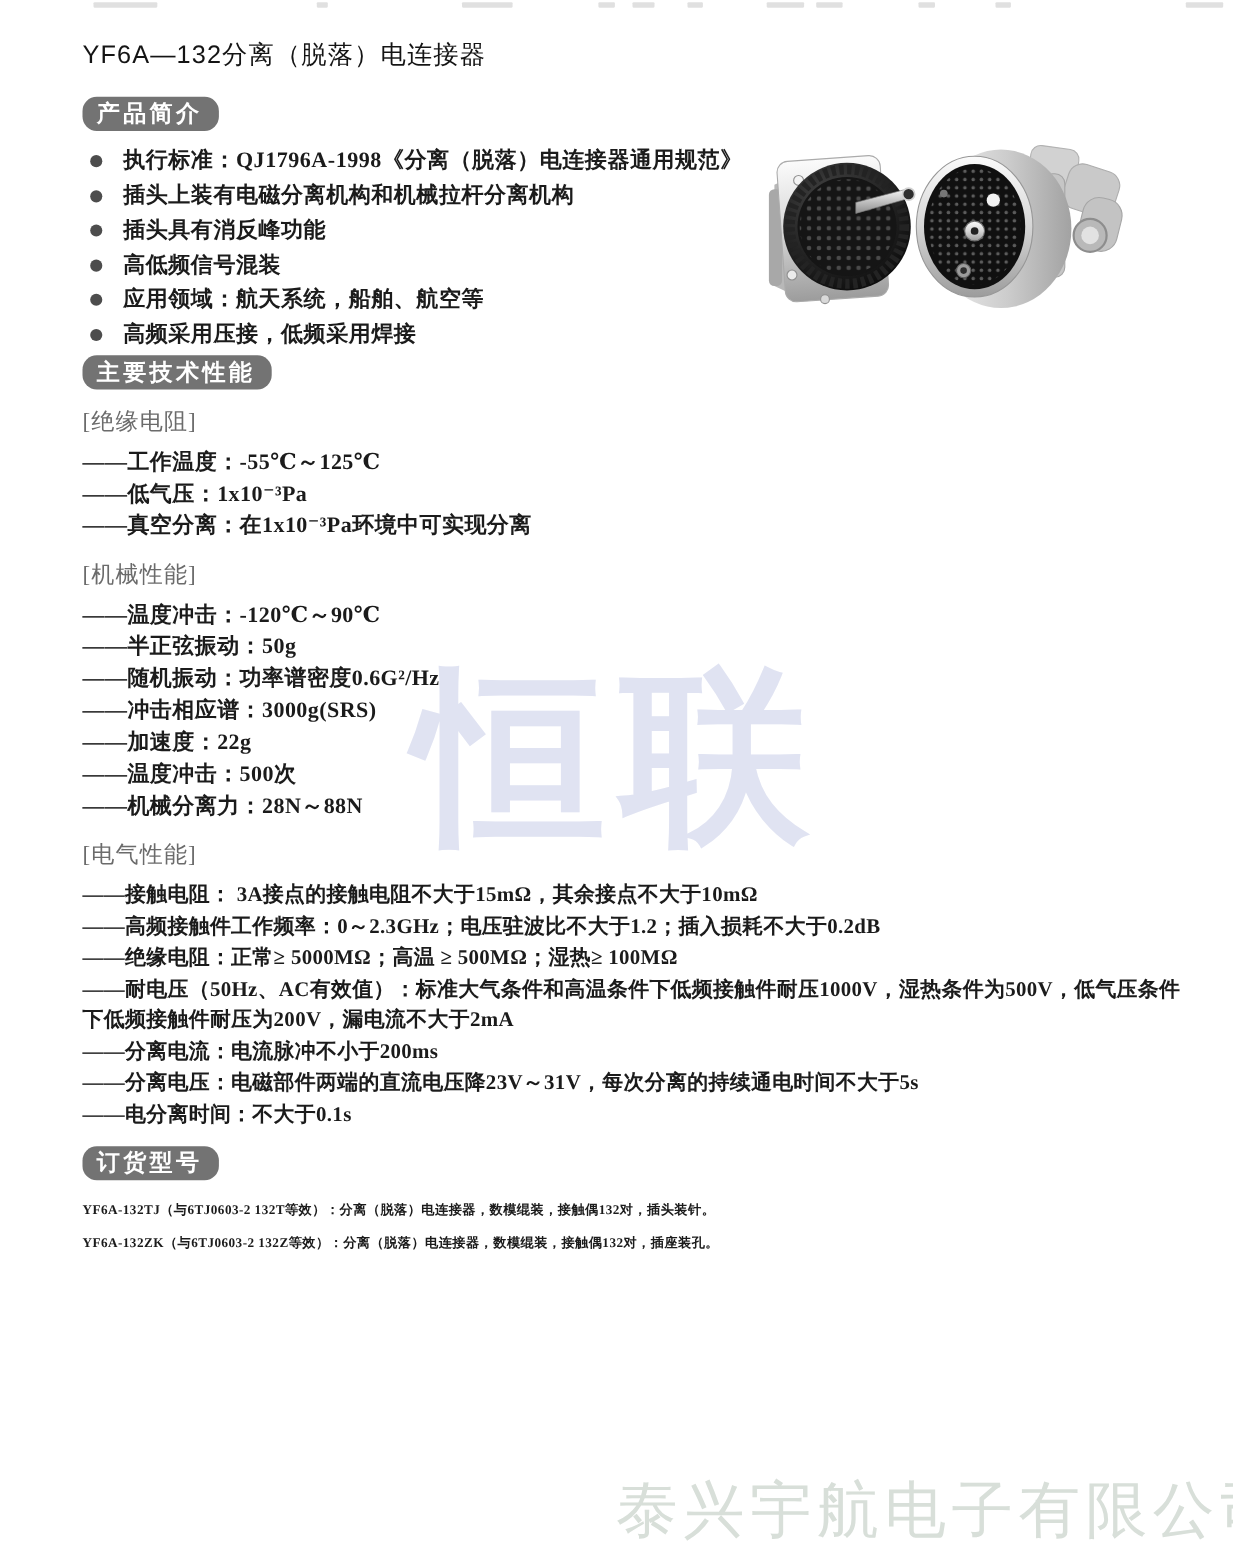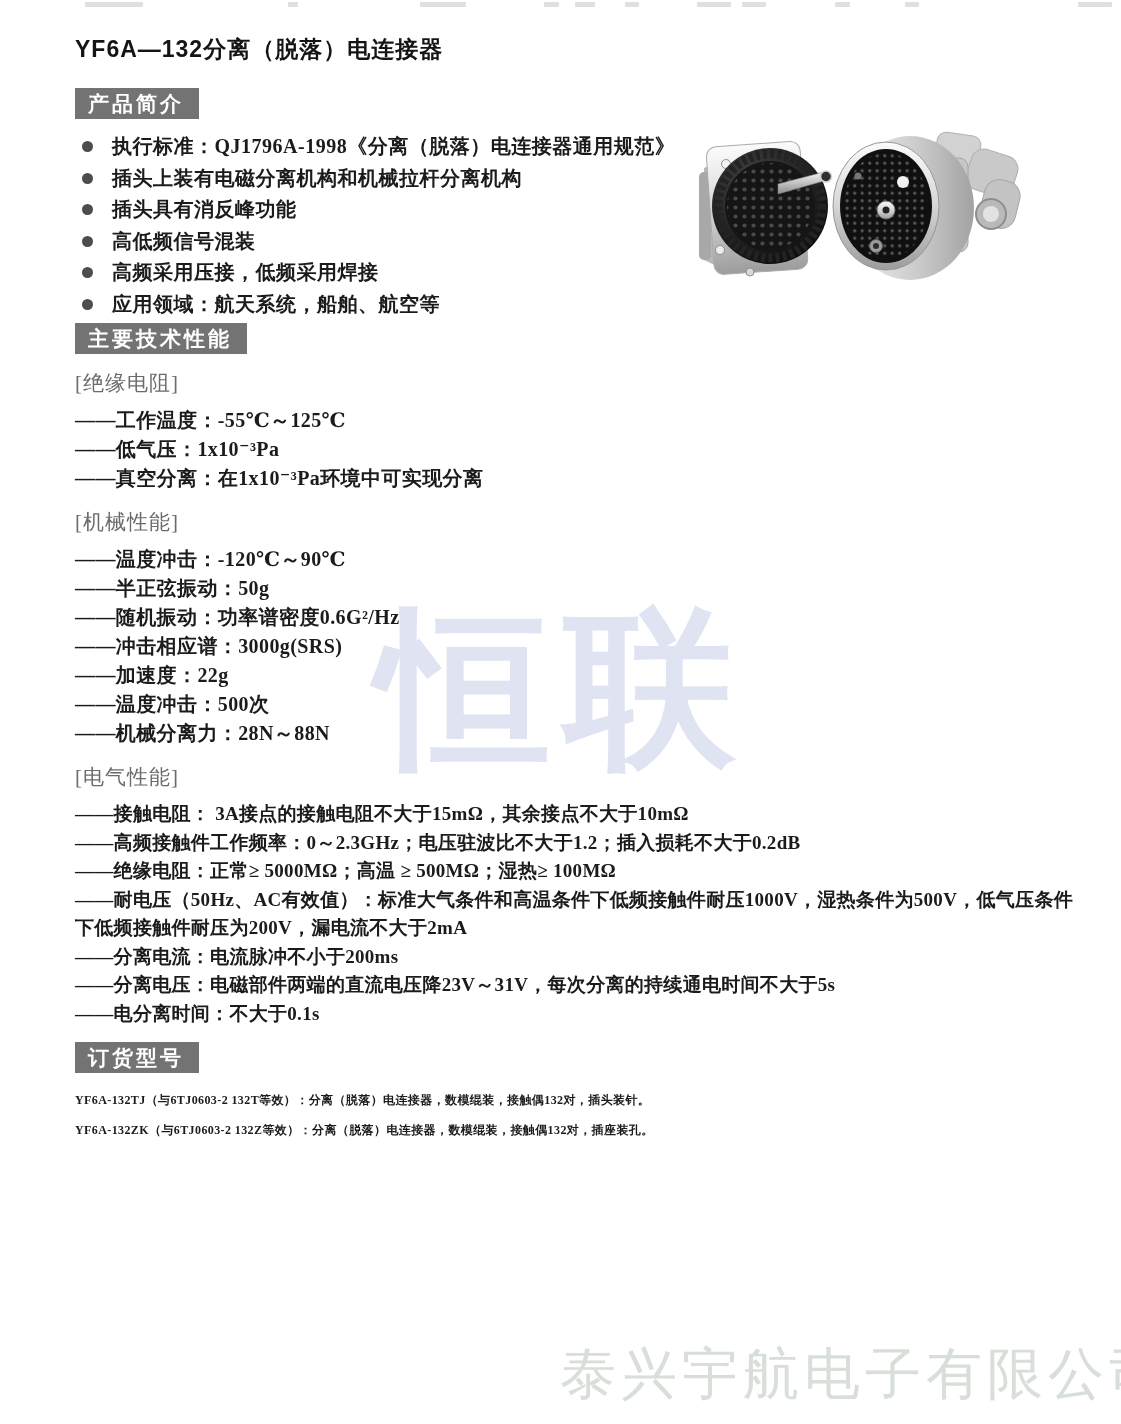--- a/index.html
+++ b/index.html
@@ -27,30 +27,30 @@
     font-family:"Liberation Serif","DejaVu Serif",serif;
     font-size:56px; line-height:1; letter-spacing:5px;
     color:#d8dfd9; white-space:nowrap;
   }
 
   
   .page { position:relative; z-index:1; padding:34px 42px 0 75px; }
 
   h1.title {
     font-family:"Liberation Sans","DejaVu Sans",sans-serif;
-    font-weight:bold; font-size:23px; letter-spacing:1px;
+    font-weight:normal; font-size:23px; letter-spacing:1px;
     color:#141414; margin-bottom:23px;
   }
 
   .sec-header {
     display:inline-block;
     background:#737373; color:#ffffff;
     font-family:"Liberation Sans","DejaVu Sans",sans-serif;
     font-weight:bold; font-size:21px; line-height:23px;
-    letter-spacing:3px; padding:4px 15px 4px 13px;
+    letter-spacing:3px; padding:4px 15px 4px 13px;border-radius:13px;
   }
 
   
   ul.bullets { list-style:none; margin:12px 0 0 6px;text-align:right; }
   ul.bullets li {
     display:flex; align-items:flex-start;
     font-weight:bold; font-size:20px; line-height:31.5px;
     letter-spacing:.5px;
   }
   ul.bullets .dot {
@@ -188,25 +188,25 @@
     <li>
         <span class="dot"></span>
         <span>插头具有消反峰功能</span>
       </li>
     <li>
         <span class="dot"></span>
         <span>高低频信号混装</span>
       </li>
     <li>
         <span class="dot"></span>
+        <span>应用领域：航天系统，船舶、航空等</span>
+      </li>
+    <li>
+        <span class="dot"></span>
         <span>高频采用压接，低频采用焊接</span>
-      </li>
-    <li>
-        <span class="dot"></span>
-        <span>应用领域：航天系统，船舶、航空等</span>
       </li>
   </ul>
 
   <div class="perf-wrap">
     <div class="sec-header">主要技术性能</div>
 
     <div class="group env">
       <div class="group-label">[绝缘电阻]</div>
       <p class="spec">——工作温度：-55℃～125℃</p>
       <p class="spec">——低气压：1x10⁻³Pa</p>

